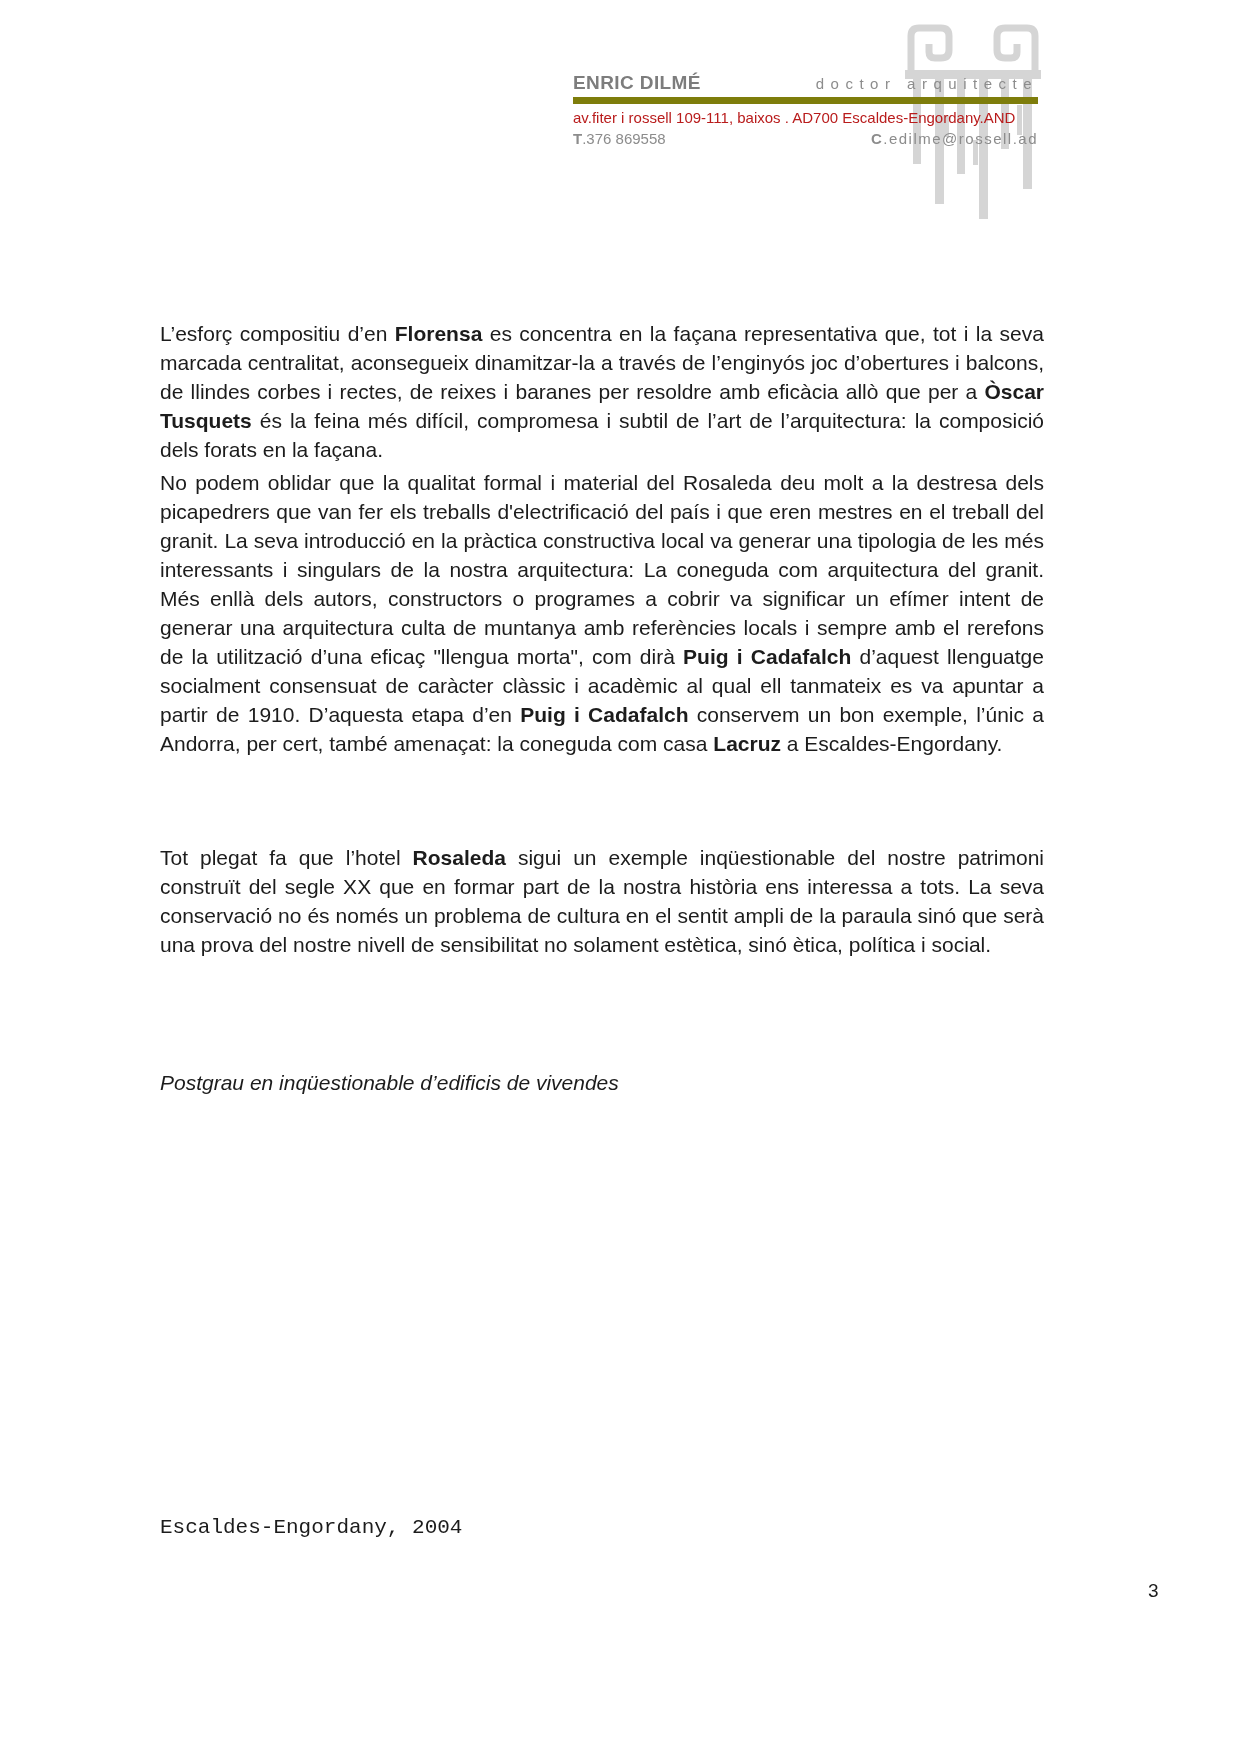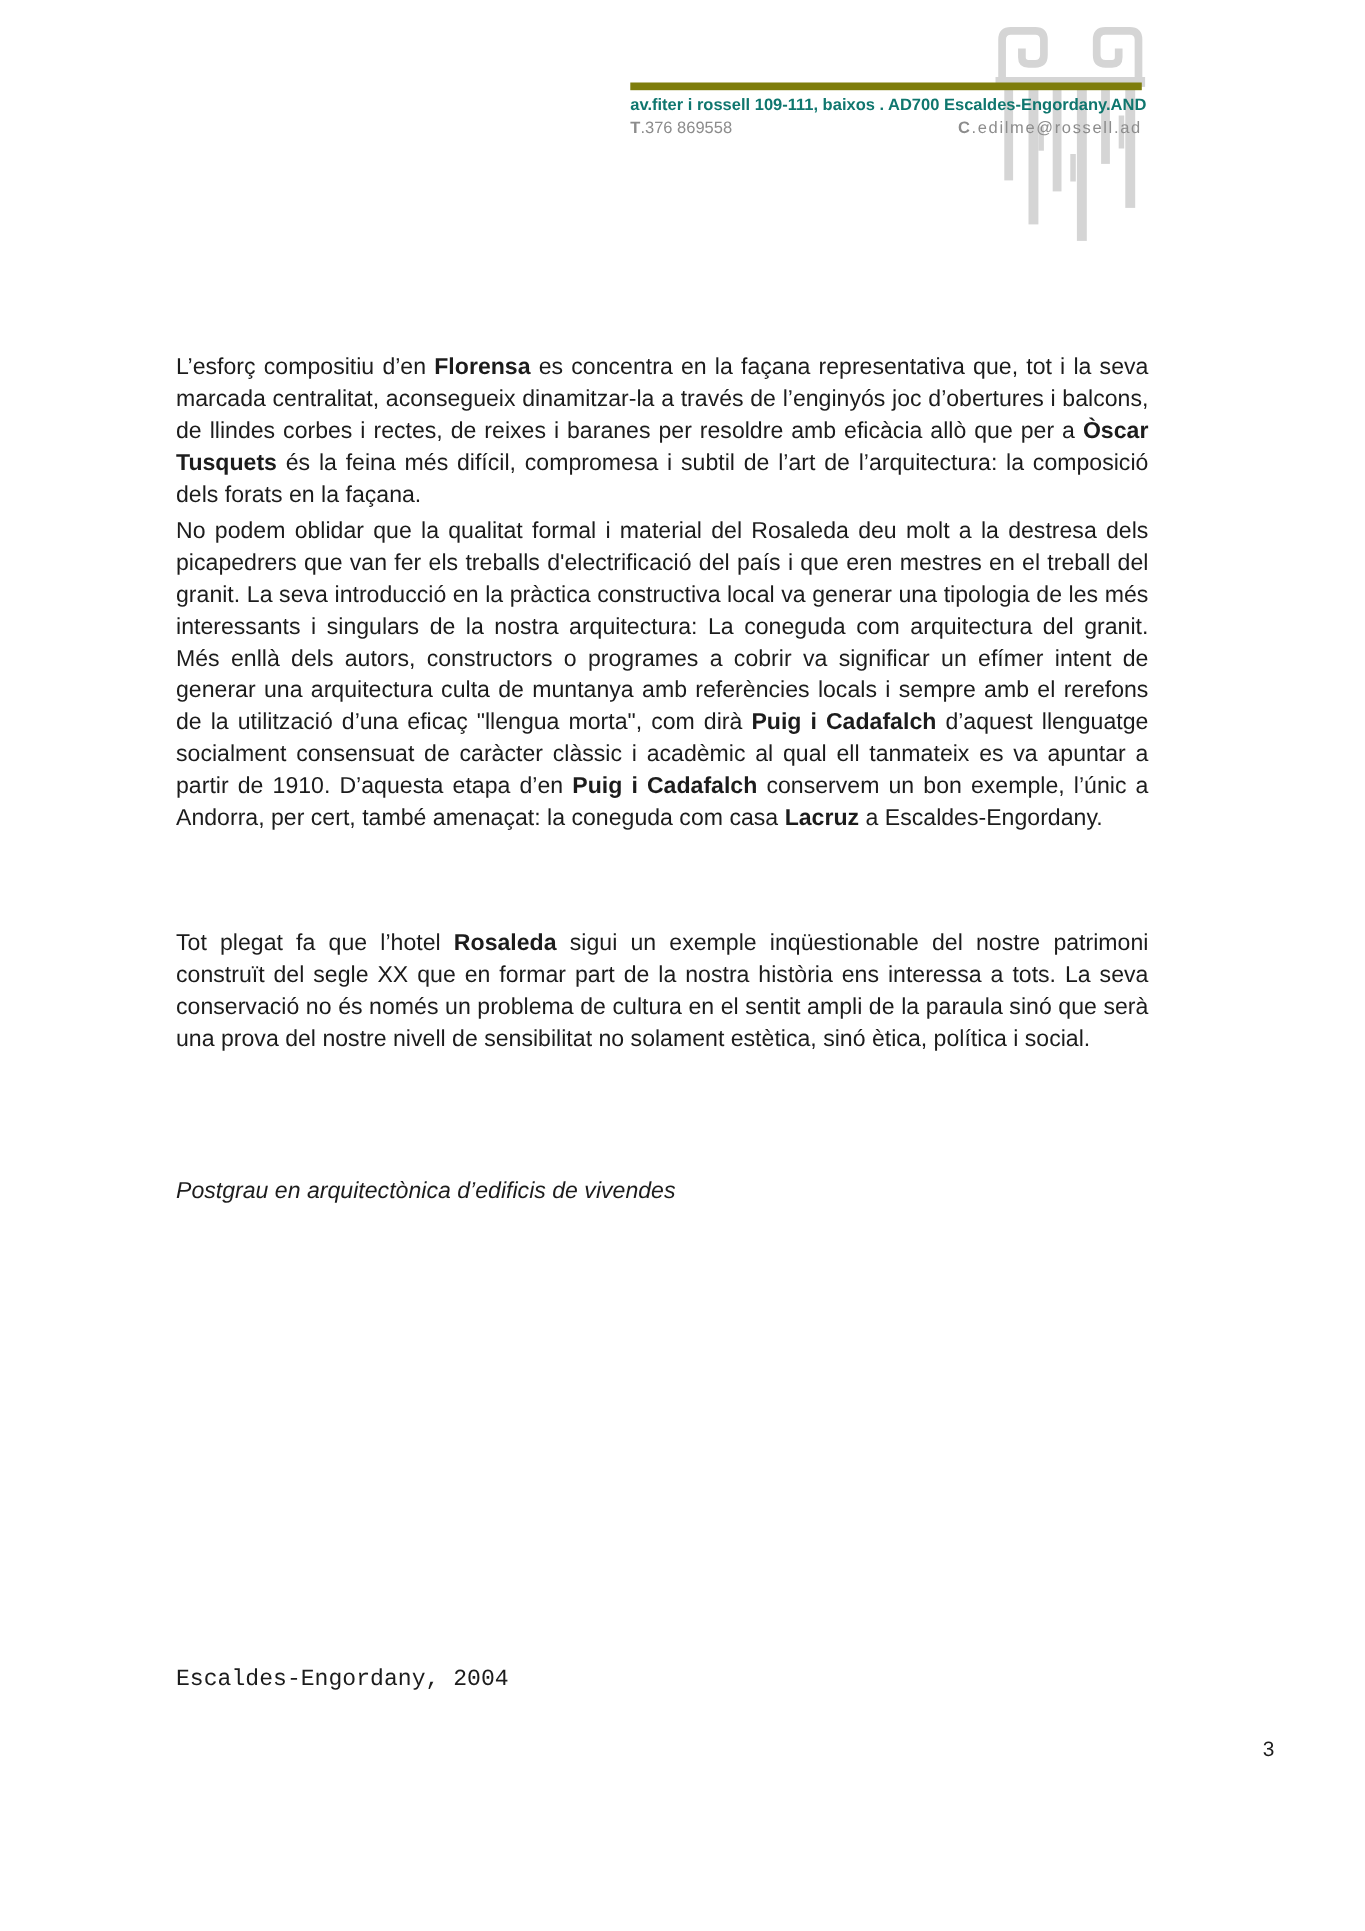--- a/index.html
+++ b/index.html
@@ -128,32 +128,36 @@
     <rect class="logo-fill" x="76" y="59" width="9" height="140" fill="#d5d5d5"></rect>
     <rect class="logo-fill" x="98" y="59" width="8" height="70" fill="#d5d5d5"></rect>
     <rect class="logo-fill" x="120" y="59" width="9" height="110" fill="#d5d5d5"></rect>
 
     <rect class="logo-fill" x="41" y="95" width="5" height="22" fill="#d5d5d5"></rect>
     <rect class="logo-fill" x="70" y="120" width="5" height="25" fill="#d5d5d5"></rect>
     <rect class="logo-fill" x="114" y="85" width="5" height="30" fill="#d5d5d5"></rect>
   </svg>
 
   <div class="header">
+    <div class="header-top">
+      <span class="hdr-name">ENRIC DILMÉ</span>
+      <span class="hdr-title" style="color: rgb(140, 140, 140);">doctor arquitecte</span>
+    </div>
     <div class="hdr-rule" style="background: rgb(126, 125, 11);"></div>
-    <div class="hdr-addr" style="color: #0f766e; font-weight: bold;">av.fiter i rossell 109-111, baixos . AD700  Escaldes-Engordany.AND</div>
+    <div class="hdr-addr" style="color: #b91c1c;">av.fiter i rossell 109-111, baixos . AD700  Escaldes-Engordany.AND</div>
     <div class="hdr-contact" style="color: rgb(140, 140, 140);">
       <span class="hdr-phone"><b>T</b><span>.376 869558</span></span>
       <span class="hdr-email"><b>C</b><span>.edilme@rossell.ad</span></span>
     </div>
   </div>
 
   <div class="body-par par-1"><span>L’esforç compositiu d’en </span><b>Florensa</b><span> es concentra en la façana representativa que, tot i la seva marcada centralitat, aconsegueix dinamitzar-la a través de l’enginyós joc d’obertures i balcons, de llindes corbes i rectes, de reixes i baranes per resoldre amb eficàcia allò que per a </span><b>Òscar Tusquets</b><span> és la feina més difícil, compromesa i subtil de l’art de l’arquitectura: la composició dels forats en la façana.</span></div>
   <div class="body-par par-2"><span>No podem oblidar que la qualitat formal i material del Rosaleda deu molt a la destresa dels picapedrers que van fer els treballs d'electrificació del país i que eren mestres en el treball del granit. La seva introducció en la pràctica constructiva local va generar una tipologia de les més interessants i singulars de la nostra arquitectura: La coneguda com arquitectura del granit. Més enllà dels autors, constructors o programes a cobrir va significar un efímer intent de generar una arquitectura culta de muntanya amb referències locals i sempre amb el rerefons de la utilització d’una eficaç "llengua morta", com dirà </span><b>Puig i Cadafalch</b><span> d’aquest llenguatge socialment consensuat de caràcter clàssic i acadèmic al qual ell tanmateix es va apuntar a partir de 1910. D’aquesta etapa d’en </span><b>Puig i Cadafalch</b><span> conservem un bon exemple, l’únic a Andorra, per cert, també amenaçat: la coneguda com casa </span><b>Lacruz</b><span> a Escaldes-Engordany.</span></div>
   <div class="body-par par-3"><span>Tot plegat fa que l’hotel </span><b>Rosaleda</b><span> sigui un exemple inqüestionable del nostre patrimoni construït del segle XX que en formar part de la nostra història ens interessa a tots. La seva conservació no és només un problema de cultura en el sentit ampli de la paraula sinó que serà una prova del nostre nivell de sensibilitat no solament estètica, sinó ètica, política i social.</span></div>
 
   <div class="signature">
-      <div>Postgrau en arquitectònica d’edificis de vivendes</div>
+      <div>Postgrau en inqüestionable d’edificis de vivendes</div>
     </div>
 
   <div class="place-date">Escaldes-Engordany, 2004</div>
   <div class="page-number">3</div>
 
 </div>
 
 </body></html>

